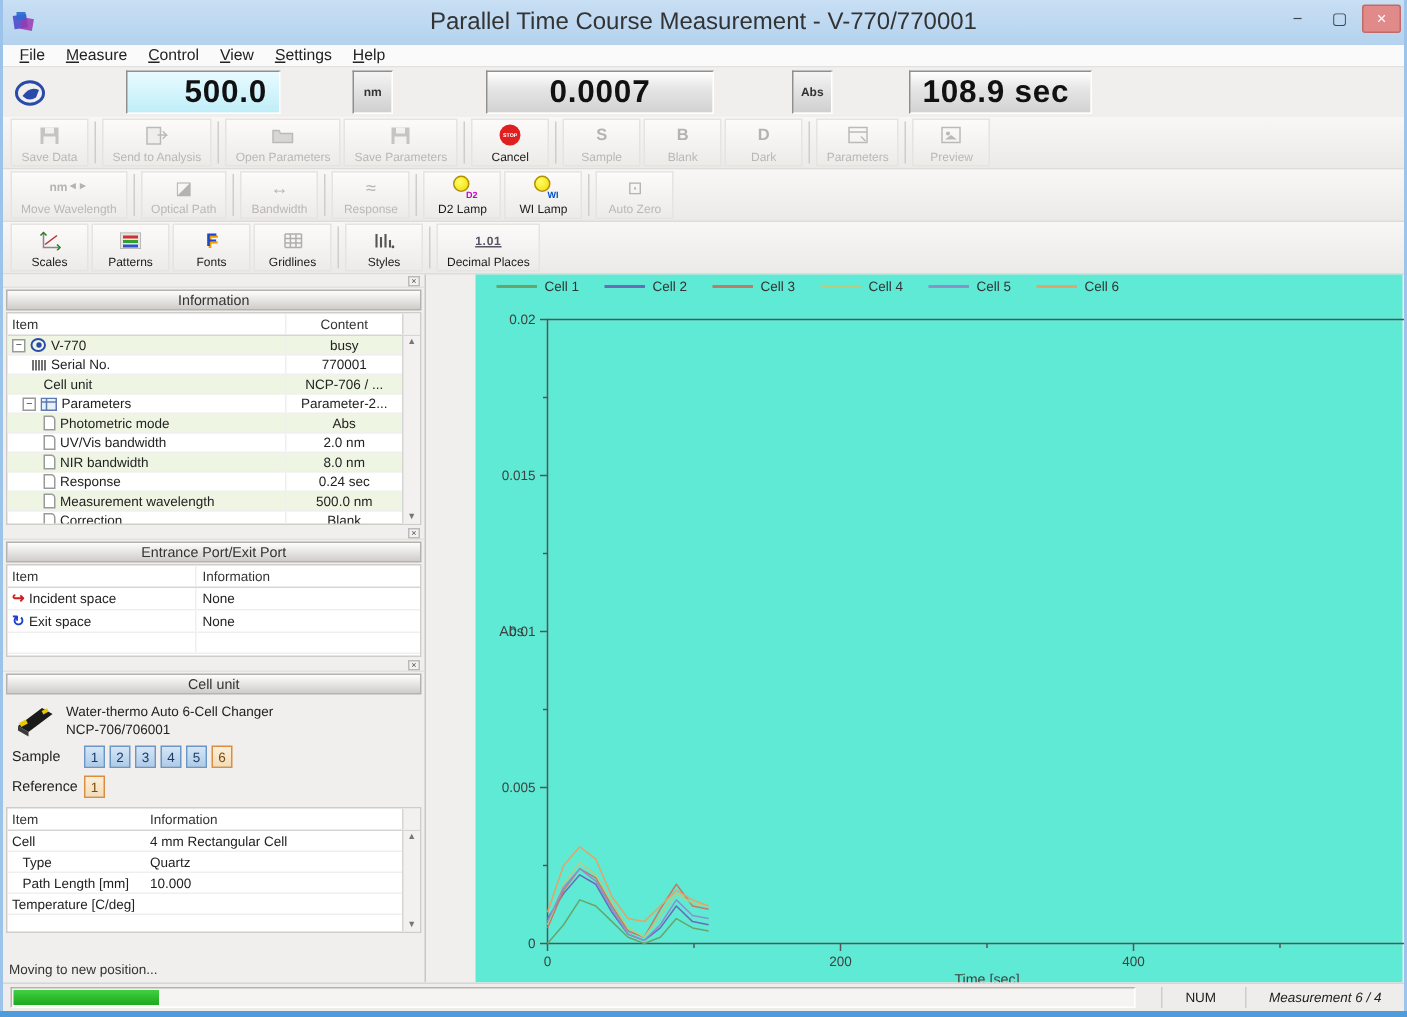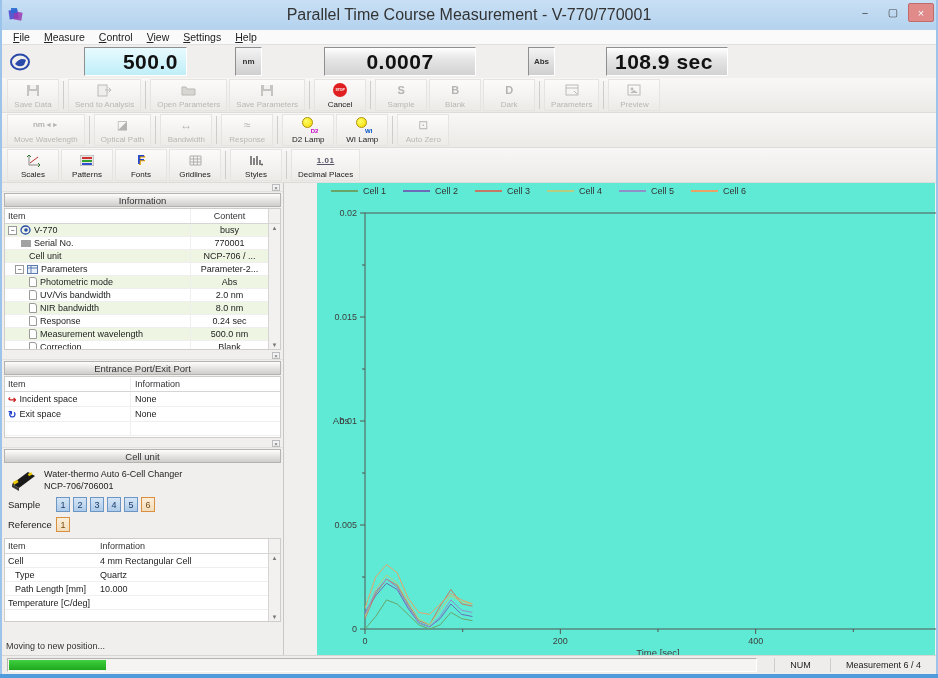--- a/index.html
+++ b/index.html
@@ -91,21 +91,21 @@
   .lg-item { display:flex; align-items:center; margin-right:17px; }
   .lg-swatch { width:27px; height:0; border-top:2px solid #000; margin-right:5px; }
   .lg-label { font-size:9px; color:#333; }
 
   
   .statusbar { position:absolute; left:2px; right:2px; bottom:4px; height:19px; background:#eeedeb; border-top:1px solid #d8d6d3; }
   .prog-field { position:absolute; left:5px; top:2px; width:750px; height:14px; border:1px solid #b5b3b0; border-bottom-color:#fff; border-right-color:#fff; background:#f5f4f2; }
   .prog-bar { position:absolute; left:1px; top:1px; width:97px; height:10px; background:linear-gradient(180deg,#3fd03f,#1ea81e); }
   .sb-cell { position:absolute; top:2px; height:14px; font-size:9px; color:#222; line-height:14px; text-align:center; border-left:1px solid #cfcdca; }
   .sb-num { left:772px; width:52px; }
-  .sb-meas { left:828px; width:106px; }
+  .sb-meas { left:828px; width:106px;font-style:italic; }
 </style>
 </head>
 <body>
 
 <div class="window">
   <div class="edge-l"></div>
   <div class="edge-r"></div>
   <div class="edge-b"></div>
 
   <div class="titlebar">

